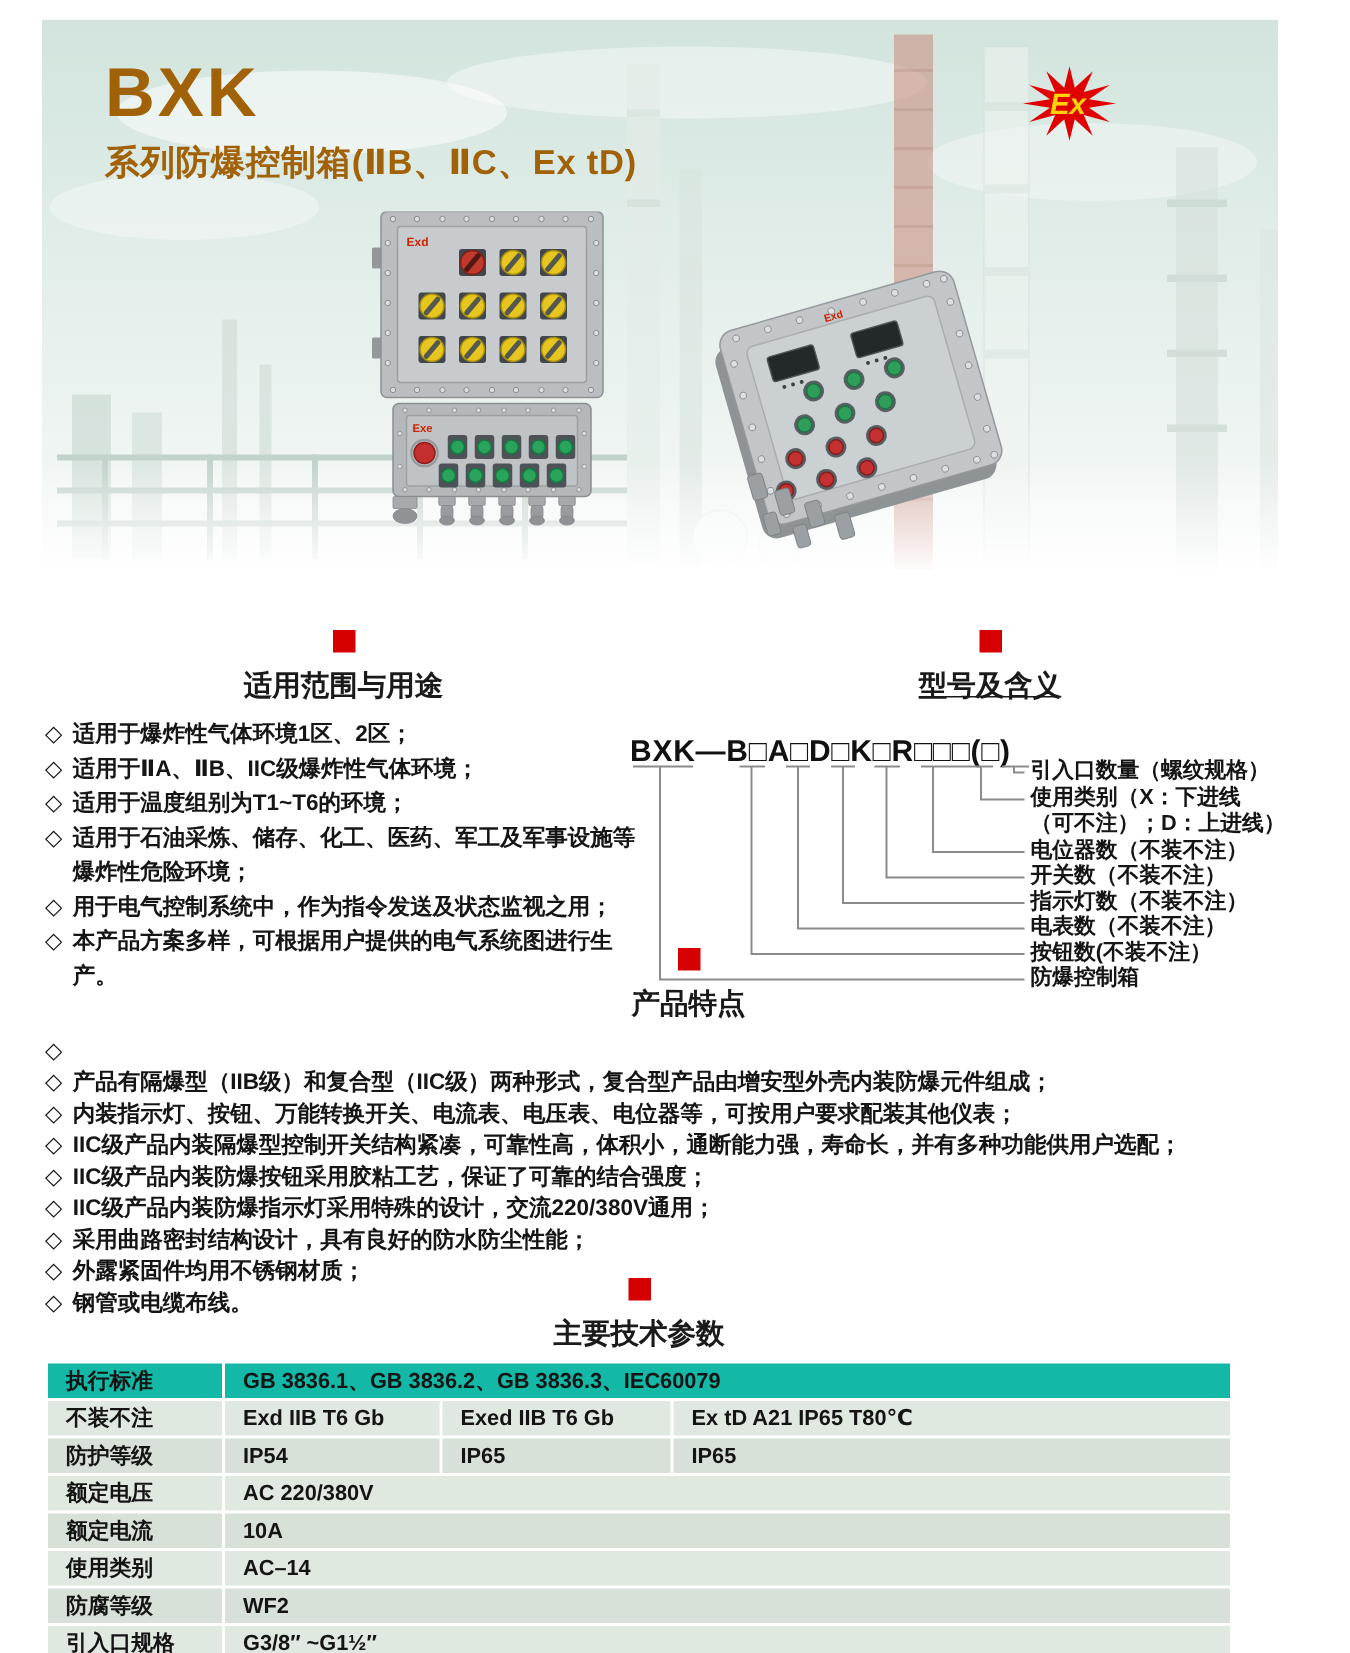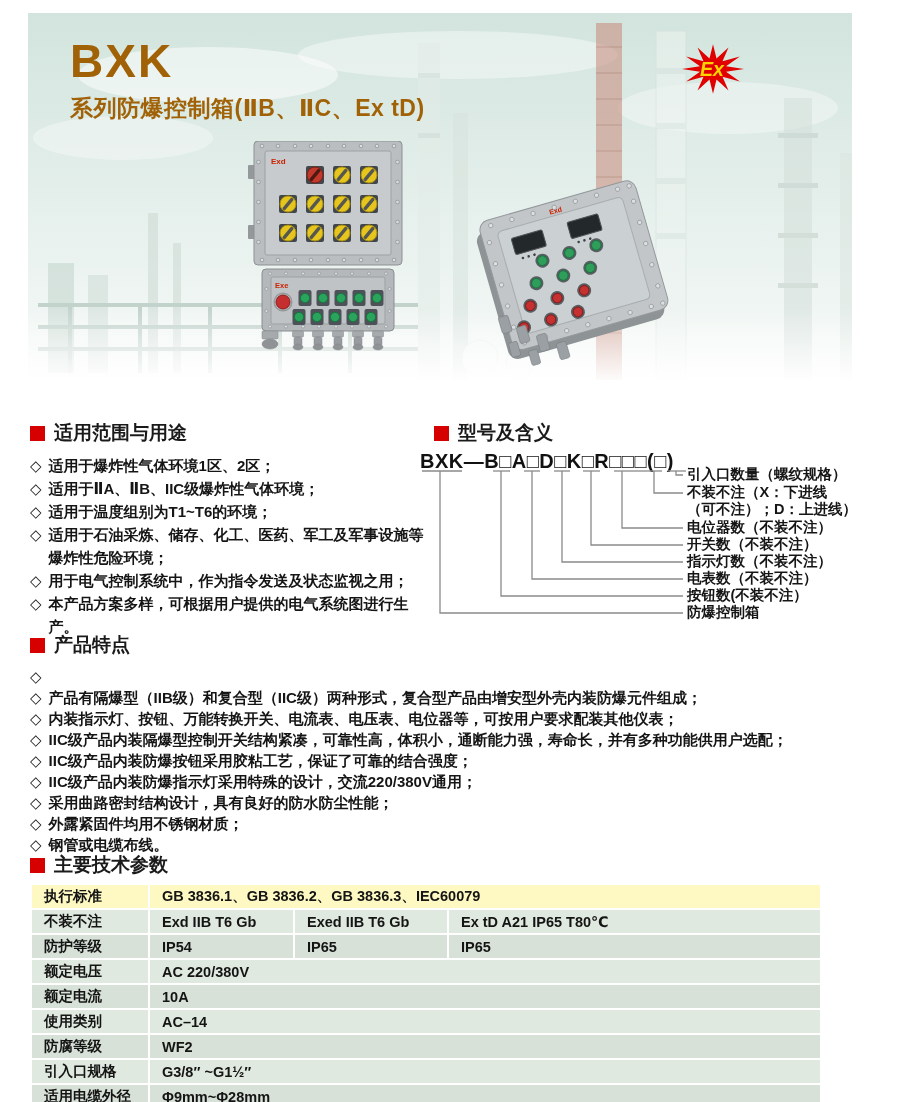--- a/index.html
+++ b/index.html
@@ -12,42 +12,42 @@
   .hero{position:absolute;left:28px;top:13px;width:824px;height:367px;overflow:hidden;}
   .hero svg{display:block;}
   .hero-bg{position:absolute;left:0;top:0;}
   .brand{position:absolute;left:42px;top:25px;color:#a16207;}
   .brand-title{font-size:46px;font-weight:bold;letter-spacing:2px;line-height:1;}
   .brand-sub{font-size:23px;font-weight:bold;margin-top:9px;letter-spacing:0.5px;}
   .ex-badge{position:absolute;left:654px;top:30px;width:62px;height:52px;}
   .photo-left{position:absolute;left:220px;top:128px;}
   .photo-right{position:absolute;left:430px;top:157px;}
   
-  .section-heading{display:flex;align-items:center;gap:9px;font-size:19px;font-weight:bold;color:#1a1a1a;}
+  .section-heading{display:flex;align-items:center;gap:9px;font-size:19px;font-weight:bold;color:#1a1a1a;flex-direction:column;}
   .marker{width:15px;height:15px;background:#d60000;display:inline-block;flex:0 0 auto;}
   .bullets{margin-top:8px;}
   .bullet{display:flex;gap:7px;font-size:15px;font-weight:bold;color:#151515;}
   .bullet .dm{flex:0 0 auto;font-weight:bold;}
   #scope{position:absolute;left:30px;top:420px;width:398px;}
   #scope .bullet{line-height:23px;}
   #features{position:absolute;left:30px;top:632px;width:858px;}
   #features .bullet{line-height:21px;}
   
   #model{position:absolute;left:420px;top:420px;width:466px;}
-  #model .section-heading{margin-left:14px;}
-  .diagram{position:relative;margin-top:4px;height:192px;}
+  #model .section-heading{margin-left:14px;text-decoration:underline;}
+  .diagram{position:relative;margin-top:20px;height:192px;}
   .model-code{position:absolute;left:0;top:0;font-size:20px;font-weight:bold;white-space:nowrap;letter-spacing:0.5px;color:#111;}
   .diagram svg{position:absolute;left:0;top:20px;}
   .dlabel{position:absolute;left:267px;font-size:14.5px;font-weight:bold;white-space:nowrap;line-height:17px;color:#151515;}
   
   #params{position:absolute;left:30px;top:852px;width:792px;}
   .ptable{border-collapse:separate;border-spacing:2px;width:792px;margin-top:5px;table-layout:fixed;}
   .ptable td{padding:2px 12px;font-size:14.5px;height:18px;font-weight:bold;color:#141414;vertical-align:middle;}
   .ptable td.lab{font-weight:bold;}
-  .r-dark td{background:#fef9c3;}
+  .r-dark td{background:#14b8a6;}
   .r-mid td{background:#d7e1d7;}
   .r-light td{background:#dfe9df;}
 </style>
 </head>
 <body>
 
 <div class="hero">
 
   <svg class="hero-bg" width="824" height="367" viewBox="0 0 824 367">
     <defs>
@@ -400,21 +400,21 @@
         <path d="M234 1 V23 H263"></path>
         <path d="M202 1 V58 H263"></path>
         <path d="M171 1 V75 H263"></path>
         <path d="M142 1 V92 H263"></path>
         <path d="M112 1 V109 H263"></path>
         <path d="M81 1 V126 H263"></path>
         <path d="M20 1 V143 H263"></path>
       </g>
     </svg>
     <div class="dlabel" style="top:16px">引入口数量（螺纹规格）</div>
-    <div class="dlabel" style="top:34px">不装不注（X：下进线</div>
+    <div class="dlabel" style="top:34px">使用类别（X：下进线</div>
     <div class="dlabel" style="top:51px">（可不注）；D：上进线）</div>
     <div class="dlabel" style="top:69px">电位器数（不装不注）</div>
     <div class="dlabel" style="top:86px">开关数（不装不注）</div>
     <div class="dlabel" style="top:103px">指示灯数（不装不注）</div>
     <div class="dlabel" style="top:120px">电表数（不装不注）</div>
     <div class="dlabel" style="top:137px">按钮数(不装不注）</div>
     <div class="dlabel" style="top:154px">防爆控制箱</div>
   </div>
 </div>
 

